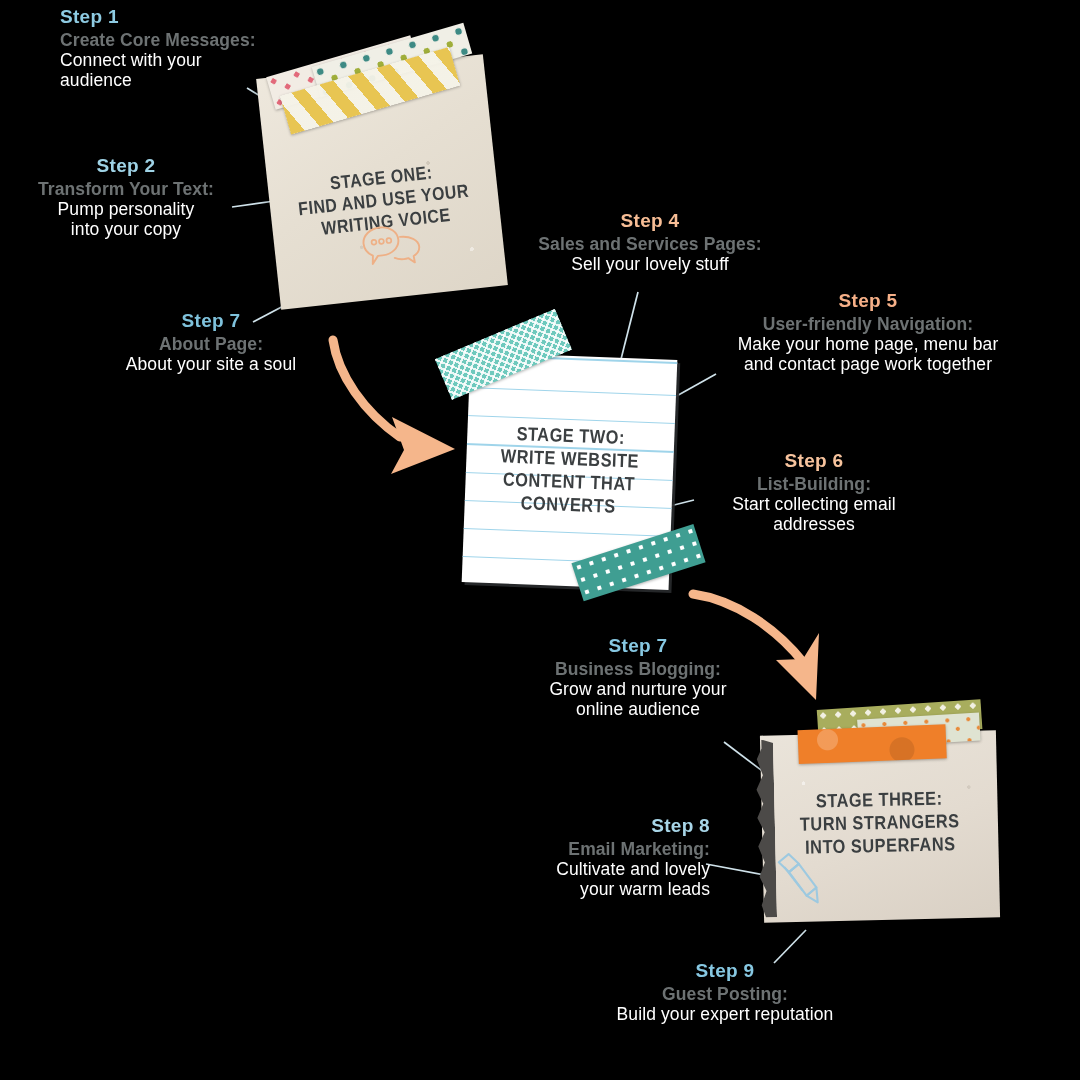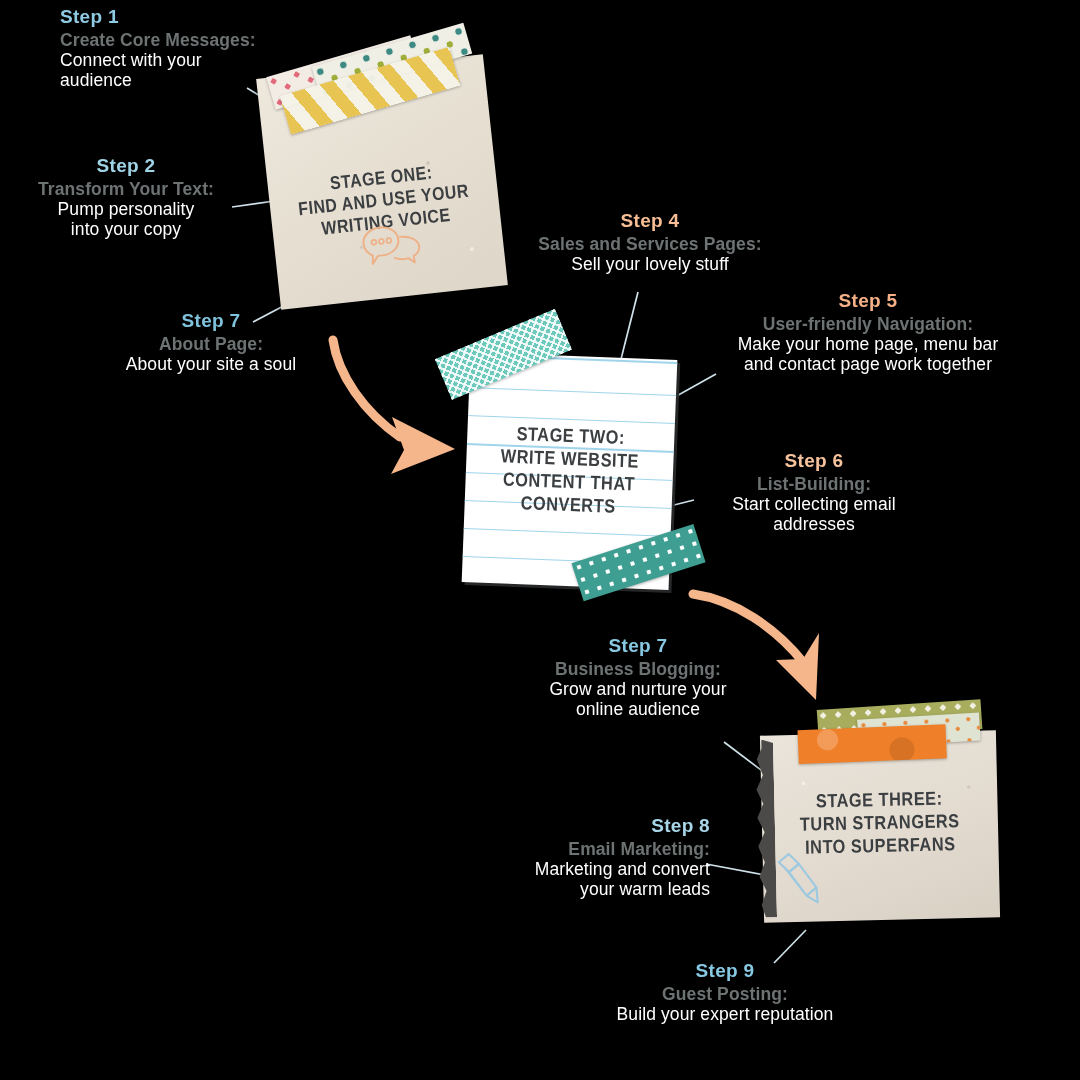--- a/index.html
+++ b/index.html
@@ -386,21 +386,21 @@
   <div class="step ta-center" style="left:527px; top:635px; width:222px;">
     <div class="step-num" style="color:#87c8e2;">Step 7</div>
     <div class="step-title">Business Blogging:</div>
     <div class="step-desc">Grow and nurture your</div>
     <div class="step-desc">online audience</div>
   </div>
 
   <div class="step ta-center" style="left:490px; top:815px; width:220px;text-align:right;">
     <div class="step-num" style="color:#a8d6e8;">Step 8</div>
     <div class="step-title">Email Marketing:</div>
-    <div class="step-desc">Marketing and convert</div>
+    <div class="step-desc">Cultivate and lovely</div>
     <div class="step-desc">your warm leads</div>
   </div>
 
   <div class="step ta-center" style="left:580px; top:960px; width:290px;">
     <div class="step-num" style="color:#87c8e2;">Step 9</div>
     <div class="step-title">Guest Posting:</div>
     <div class="step-desc">Build your expert reputation</div>
   </div>
 
 </div>

